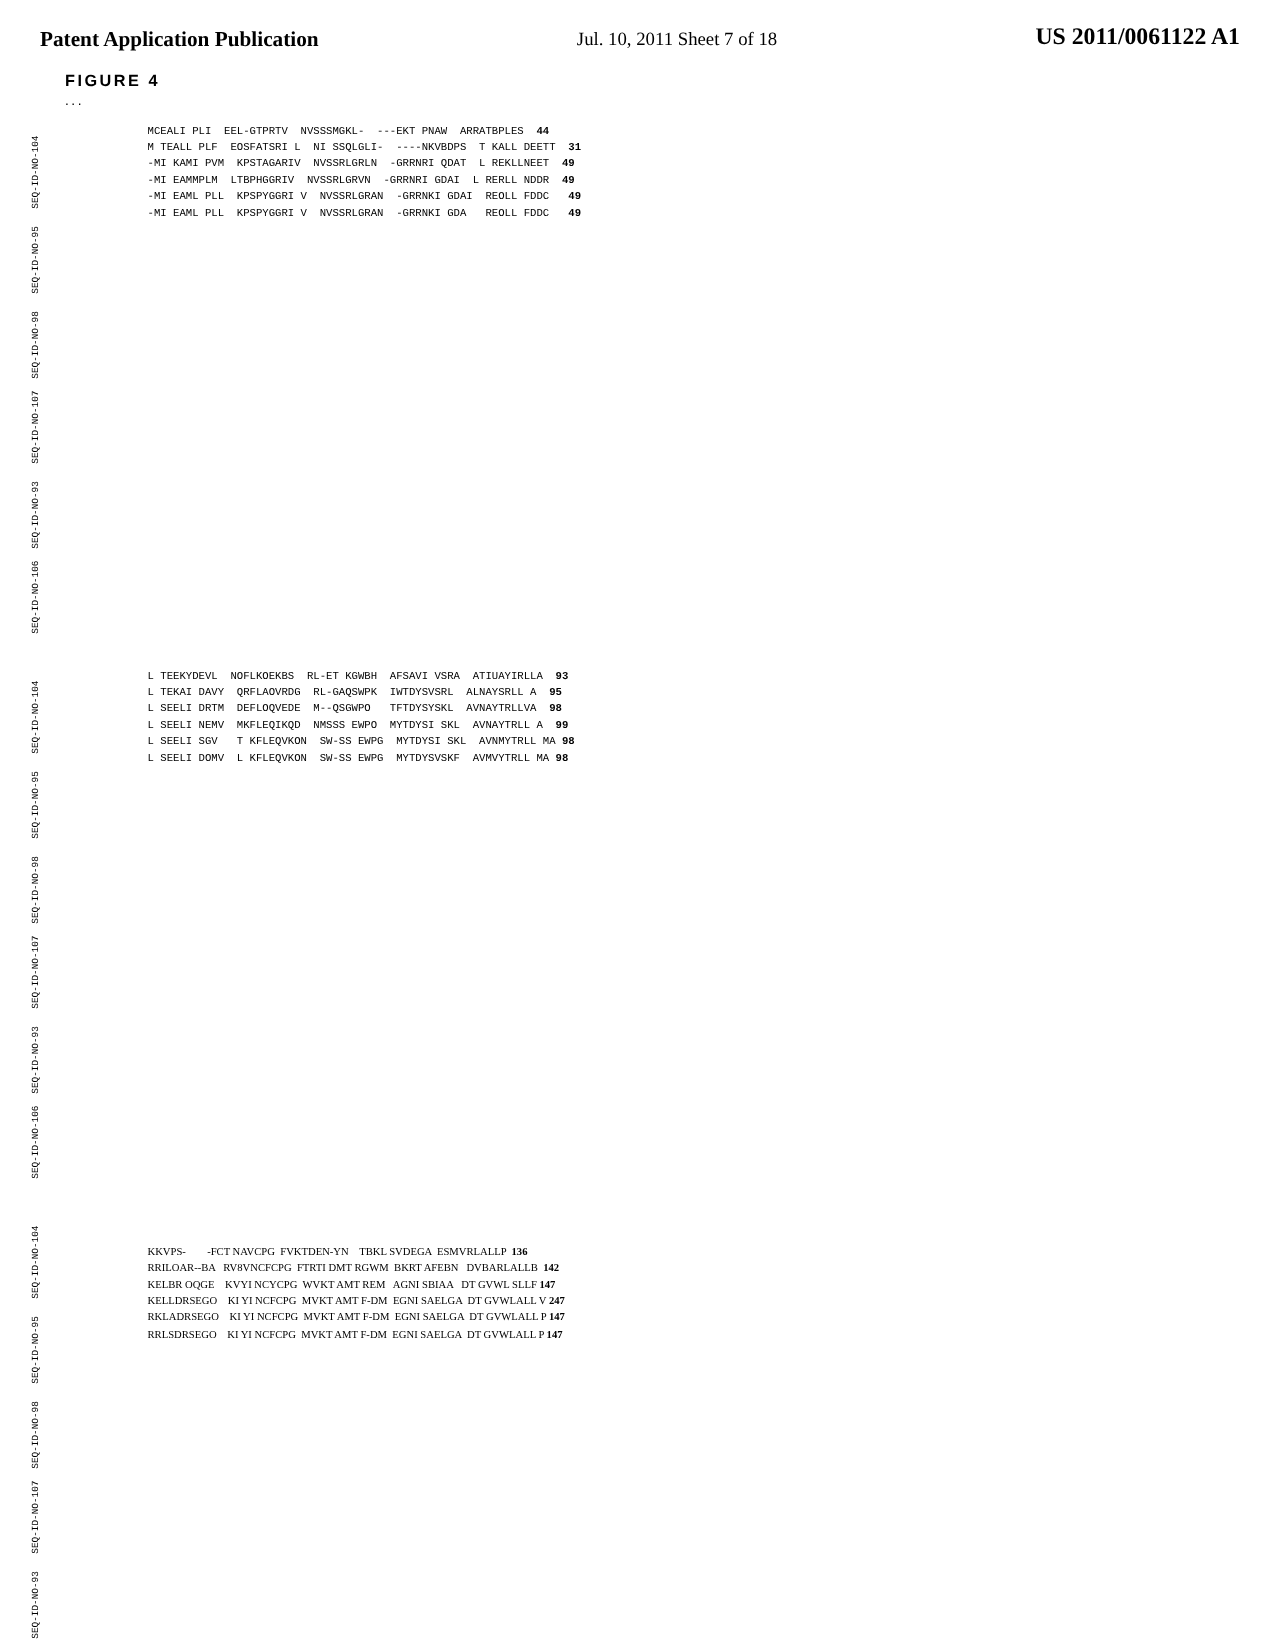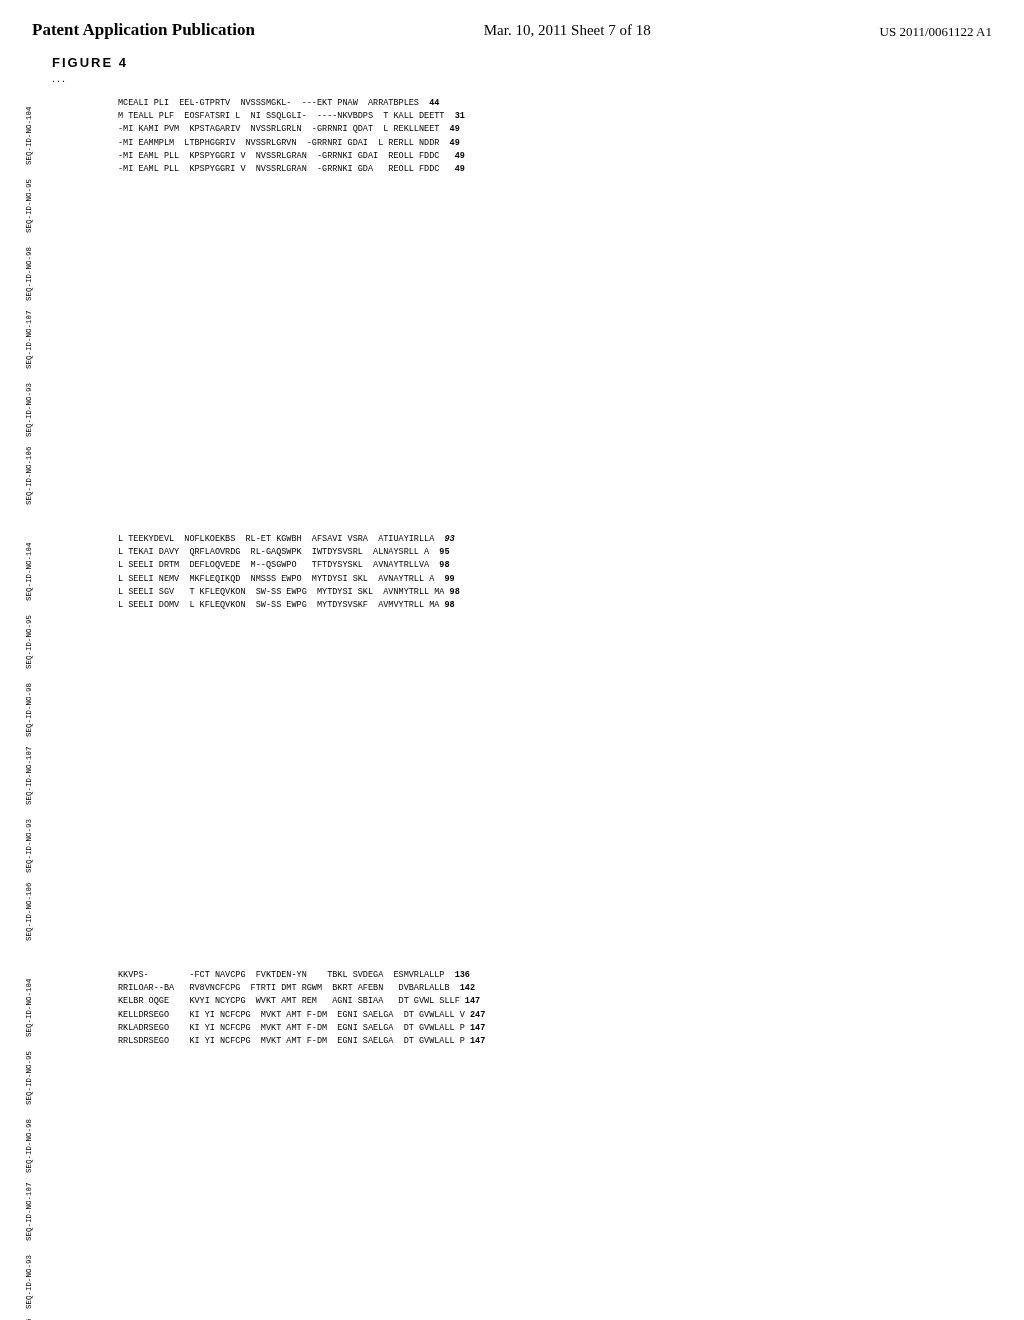--- a/index.html
+++ b/index.html
@@ -29,22 +29,22 @@
 
     .header-center {
       font-size: 15px;
       font-weight: normal;
       text-align: center;
       line-height: 1.4;
       padding-top: 2px;
     }
 
     .header-right {
-      font-size: 13px;
-      font-weight: normal;
+      font-size: 19px;
+      font-weight: bold;
       text-align: right;
       line-height: 1.3;
     }
 
     .full-figure {
       display: flex;
       flex-direction: column;
       padding: 12px 24px 0 24px;
       gap: 28px;
     }
@@ -53,21 +53,21 @@
       display: flex;
       gap: 4px;
       align-items: flex-start;
     }
   </style>
 </head>
 <body>
 
 <div class="header">
   <div class="header-left">Patent Application Publication</div>
-  <div class="header-center">Mar. 10, 2011   Sheet 7 of 18</div>
+  <div class="header-center">Jul. 10, 2011   Sheet 7 of 18</div>
   <div class="header-right">US 2011/0061122 A1</div>
 </div>
 
 <div style="padding: 14px 0 0 52px; font-size:13px; font-weight:bold; letter-spacing:2px; font-family:Liberation Sans, sans-serif;">
   <span>FIGURE  4</span>
   <br>
   <span style="font-size:11px; font-weight:normal;">...</span>
 </div>
 
 <div class="full-figure">
@@ -96,40 +96,40 @@
   <div class="alignment-group">
     <div style="display:flex; flex-direction:column; gap:0; min-width:90px;">
       <div style="font-family:'Courier New',monospace; font-size:7.5px; line-height:1.45; writing-mode:vertical-rl; transform:rotate(180deg); height:68px; white-space:nowrap;">SEQ-ID-NO-104</div>
       <div style="font-family:'Courier New',monospace; font-size:7.5px; line-height:1.45; writing-mode:vertical-rl; transform:rotate(180deg); height:68px; white-space:nowrap;">SEQ-ID-NO-95</div>
       <div style="font-family:'Courier New',monospace; font-size:7.5px; line-height:1.45; writing-mode:vertical-rl; transform:rotate(180deg); height:68px; white-space:nowrap;">SEQ-ID-NO-98</div>
       <div style="font-family:'Courier New',monospace; font-size:7.5px; line-height:1.45; writing-mode:vertical-rl; transform:rotate(180deg); height:68px; white-space:nowrap;">SEQ-ID-NO-107</div>
       <div style="font-family:'Courier New',monospace; font-size:7.5px; line-height:1.45; writing-mode:vertical-rl; transform:rotate(180deg); height:68px; white-space:nowrap;">SEQ-ID-NO-93</div>
       <div style="font-family:'Courier New',monospace; font-size:7.5px; line-height:1.45; writing-mode:vertical-rl; transform:rotate(180deg); height:68px; white-space:nowrap;">SEQ-ID-NO-106</div>
     </div>
     <div style="flex:1; display:flex; flex-direction:column; gap:0;">
-      <div style="font-family:'Courier New',monospace; font-size:8.5px; line-height:1.55; white-space:pre;">L TEEKYDEVL  NOFLKOEKBS  RL-ET KGWBH  AFSAVI VSRA  ATIUAYIRLLA  <span style="font-weight:bold;font-style:italic;">93</span>
+      <div style="font-family:'Courier New',monospace; font-size:8.5px; line-height:1.55; white-space:pre;">L TEEKYDEVL  NOFLKOEKBS  RL-ET KGWBH  AFSAVI VSRA  ATIUAYIRLLA  <span style="font-weight:bold;">93</span>
 L TEKAI DAVY  QRFLAOVRDG  RL-GAQSWPK  IWTDYSVSRL  ALNAYSRLL A  <span style="font-weight:bold;">95</span>
 L SEELI DRTM  DEFLOQVEDE  M--QSGWPO   TFTDYSYSKL  AVNAYTRLLVA  <span style="font-weight:bold;">98</span>
 L SEELI NEMV  MKFLEQIKQD  NMSSS EWPO  MYTDYSI SKL  AVNAYTRLL A  <span style="font-weight:bold;">99</span>
 L SEELI SGV   T KFLEQVKON  SW-SS EWPG  MYTDYSI SKL  AVNMYTRLL MA <span style="font-weight:bold;">98</span>
 L SEELI DOMV  L KFLEQVKON  SW-SS EWPG  MYTDYSVSKF  AVMVYTRLL MA <span style="font-weight:bold;">98</span></div>
     </div>
   </div>
 
   <div class="alignment-group">
     <div style="display:flex; flex-direction:column; gap:0; min-width:90px;">
       <div style="font-family:'Courier New',monospace; font-size:7.5px; line-height:1.45; writing-mode:vertical-rl; transform:rotate(180deg); height:68px; white-space:nowrap;">SEQ-ID-NO-104</div>
       <div style="font-family:'Courier New',monospace; font-size:7.5px; line-height:1.45; writing-mode:vertical-rl; transform:rotate(180deg); height:68px; white-space:nowrap;">SEQ-ID-NO-95</div>
       <div style="font-family:'Courier New',monospace; font-size:7.5px; line-height:1.45; writing-mode:vertical-rl; transform:rotate(180deg); height:68px; white-space:nowrap;">SEQ-ID-NO-98</div>
       <div style="font-family:'Courier New',monospace; font-size:7.5px; line-height:1.45; writing-mode:vertical-rl; transform:rotate(180deg); height:68px; white-space:nowrap;">SEQ-ID-NO-107</div>
       <div style="font-family:'Courier New',monospace; font-size:7.5px; line-height:1.45; writing-mode:vertical-rl; transform:rotate(180deg); height:68px; white-space:nowrap;">SEQ-ID-NO-93</div>
       <div style="font-family:'Courier New',monospace; font-size:7.5px; line-height:1.45; writing-mode:vertical-rl; transform:rotate(180deg); height:68px; white-space:nowrap;">SEQ-ID-NO-106</div>
     </div>
     <div style="flex:1; display:flex; flex-direction:column; gap:0;">
-      <div style="font-family:Liberation Mono, monospace; font-size:8.5px; line-height:1.55; white-space:pre;">KKVPS-        -FCT NAVCPG  FVKTDEN-YN    TBKL SVDEGA  ESMVRLALLP  <span style="font-weight:bold;">136</span>
+      <div style="font-family:Liberation Serif, serif; font-size:8.5px; line-height:1.55; white-space:pre;margin-top:24px;">KKVPS-        -FCT NAVCPG  FVKTDEN-YN    TBKL SVDEGA  ESMVRLALLP  <span style="font-weight:bold;">136</span>
 RRILOAR--BA   RV8VNCFCPG  FTRTI DMT RGWM  BKRT AFEBN   DVBARLALLB  <span style="font-weight:bold;">142</span>
 KELBR OQGE    KVYI NCYCPG  WVKT AMT REM   AGNI SBIAA   DT GVWL SLLF <span style="font-weight:bold;">147</span>
 KELLDRSEGO    KI YI NCFCPG  MVKT AMT F-DM  EGNI SAELGA  DT GVWLALL V <span style="font-weight:bold;">247</span>
 RKLADRSEGO    KI YI NCFCPG  MVKT AMT F-DM  EGNI SAELGA  DT GVWLALL P <span style="font-weight:bold;">147</span>
 RRLSDRSEGO    KI YI NCFCPG  MVKT AMT F-DM  EGNI SAELGA  DT GVWLALL P <span style="font-weight:bold;">147</span></div>
     </div>
   </div>
 
 </div>
 

